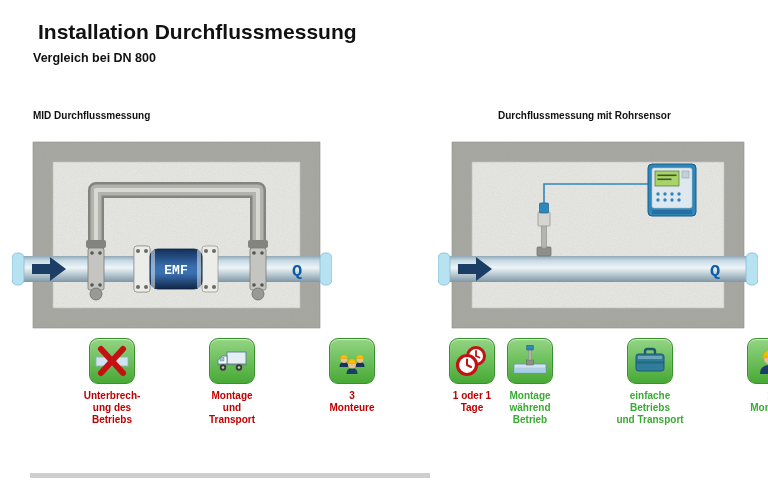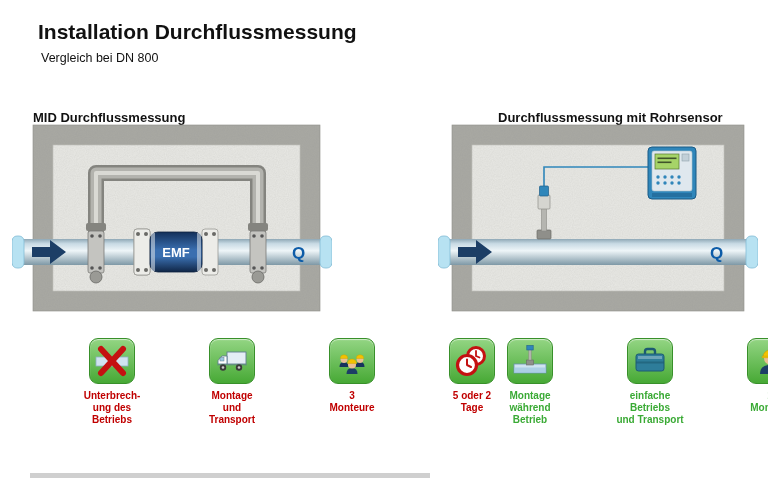--- a/index.html
+++ b/index.html
@@ -1,25 +1,25 @@
 <!DOCTYPE html>
 <html><head>
 <meta charset="utf-8">
 <style>
   * { margin:0; padding:0; box-sizing:border-box; }
   html,body { width:768px; height:480px; }
   body { font-family:"Liberation Sans", sans-serif; background:#ffffff; position:relative; overflow:hidden; }
 
   .title    { position:absolute; left:38px; top:20px;  font-size:21px;  font-weight:bold; color:#111; }
-  .subtitle { position:absolute; left:33px; top:51px;  font-size:12.5px;font-weight:normal; color:#111;margin-left:8px; }
-  .heading  { position:absolute; top:110px; font-size:13px; font-weight:bold; color:#111; }
+  .subtitle { position:absolute; left:33px; top:51px;  font-size:12.5px;font-weight:bold; color:#111; }
+  .heading  { position:absolute; top:110px; font-size:10px; font-weight:bold; color:#111; }
   .heading.l { left:33px; }
   .heading.r { left:450px;padding-left:48px; }
 
-  .diagram  { position:absolute; top:123px; width:320px; height:196px; }
+  .diagram  { position:absolute; top:140px; width:320px; height:196px;font-family:Liberation Mono, monospace; }
   .diagram.l { left:12px; }
   .diagram.r { left:438px; }
 
   .icons-row { position:absolute; top:338px; width:300px; display:flex; justify-content:space-between; }
   .icons-row.l { left:28px; }
   .icons-row.r { left:446px; }
   .item { flex:0 0 72px; display:flex; flex-direction:column; align-items:center; gap:6px;margin-left:48px; }
   .tile { width:46px; height:46px; border-radius:9px;
           background:linear-gradient(180deg,#93d583,#47a935);
           border:1px solid #38902a;
@@ -239,21 +239,21 @@
 
   <div class="item">
     <div class="tile">
       <svg viewBox="0 0 36 36" width="36" height="36">
         <circle cx="22" cy="13" r="8.5" fill="#ffffff" stroke="#c41111" stroke-width="3"></circle>
         <path d="M22 13 V8 M22 13 L25.5 14.5" stroke="#c41111" stroke-width="1.8" stroke-linecap="round" fill="none"></path>
         <circle cx="13" cy="22" r="9.5" fill="#ffffff" stroke="#c41111" stroke-width="3.2"></circle>
         <path d="M13 22 V16.5 M13 22 L17 24" stroke="#c41111" stroke-width="2" stroke-linecap="round" fill="none"></path>
       </svg>
     </div>
-    <div class="caption red">5 oder 2
+    <div class="caption red">1 oder 1
 Tage</div>
   </div>
 
 </div>
 
 <div class="icons-row r">
 
   <div class="item">
     <div class="tile">
       <svg viewBox="0 0 36 36" width="36" height="36">

